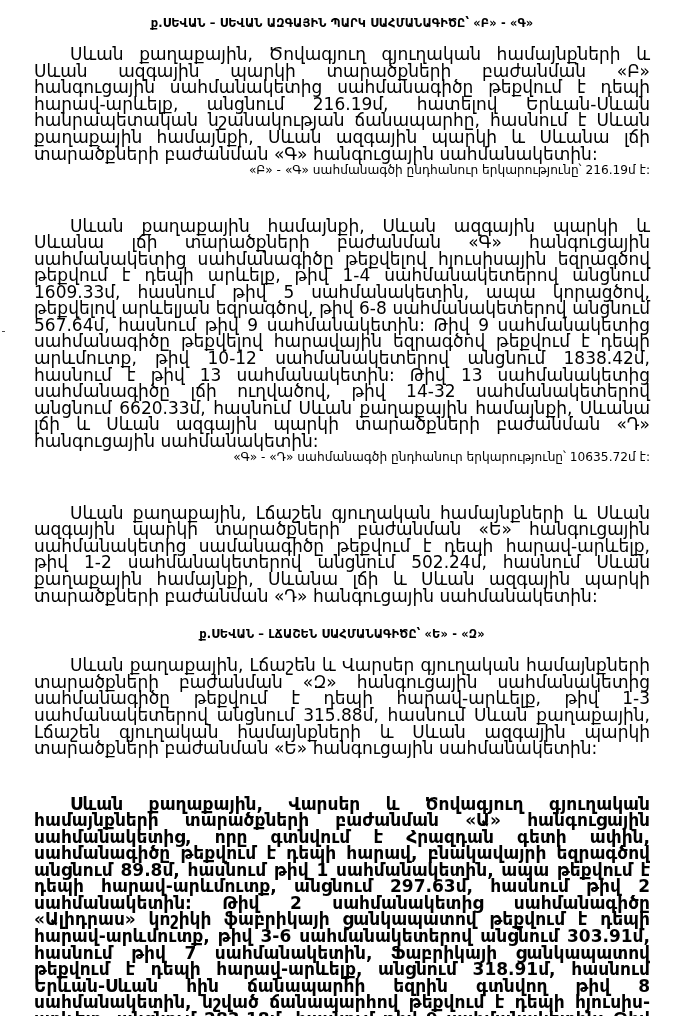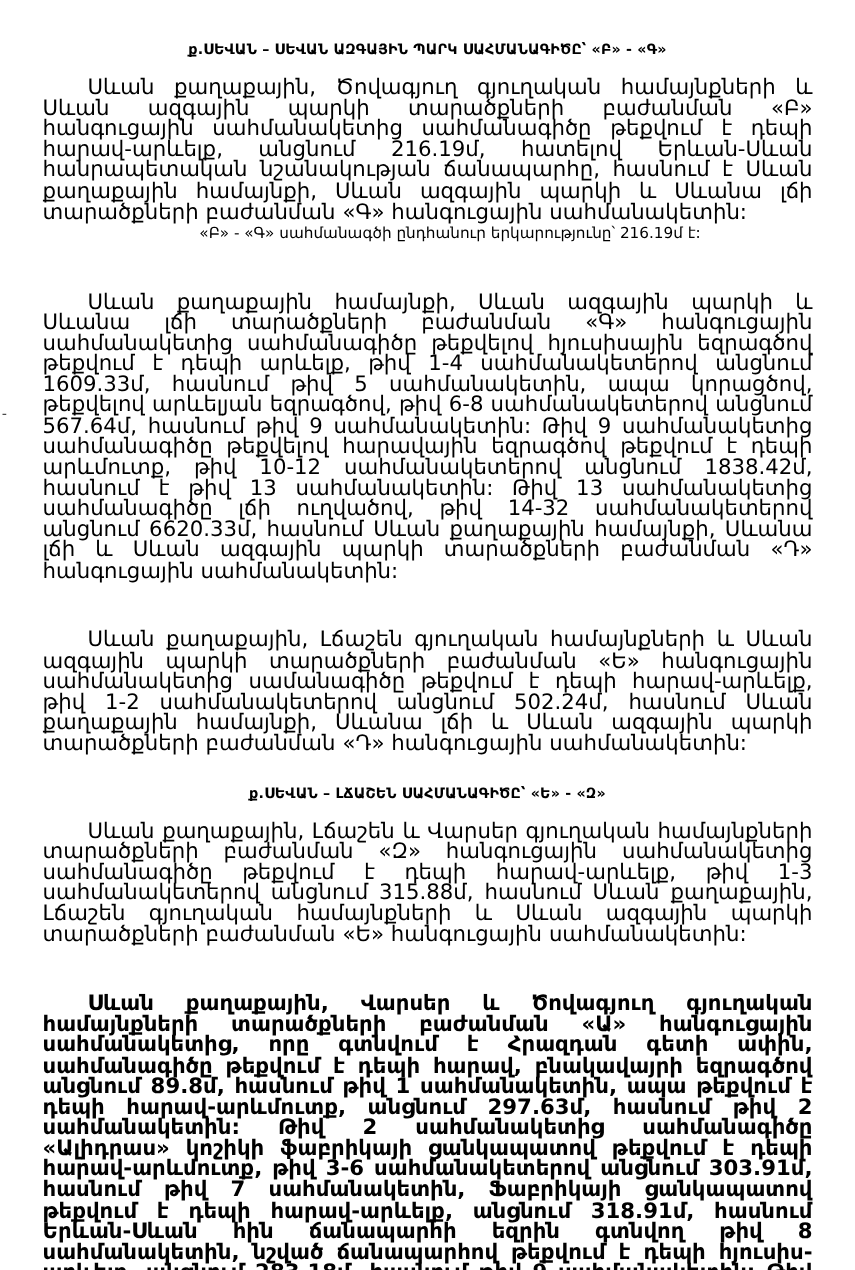--- a/index.html
+++ b/index.html
@@ -15,21 +15,21 @@
     font-family: "DejaVu Sans", "Liberation Sans", sans-serif;
     color: #000000;
     -webkit-font-smoothing: none;
   }
 
   .page {
     position: relative;
     width: 684px;
     height: 984px;
     box-sizing: border-box;
-    padding: 16px 34px;
+    padding: 0 34px;
     background: #ffffff;
   }
 
   
   .heading {
     text-align: center;
     font-weight: bold;
     font-size: 11.4px;
     line-height: 1.25;
     letter-spacing: 0.15px;
@@ -50,21 +50,21 @@
     word-spacing: 0.1px;
   }
   .para.last {
     
     overflow: hidden;
     font-weight: bold;
   }
 
   
   .total {
-    text-align: center;
+    text-align: right;
     font-size: 12.2px;
     line-height: 16.55px;
     margin: 0;
     padding: 0;
     text-indent: 36px;
     white-space: nowrap;
   }
 
   
   .sec { margin: 0; padding: 0; }
@@ -94,20 +94,21 @@
     <p class="heading">ք.ՍԵՎԱՆ – ՍԵՎԱՆ ԱԶԳԱՅԻՆ ՊԱՐԿ ՍԱՀՄԱՆԱԳԻԾԸ՝ «Բ» - «Գ»</p>
     <div class="gap-after-heading"></div>
     <p class="para">Սևան քաղաքային, Ծովագյուղ  գյուղական համայնքների և Սևան ազգային պարկի տարածքների բաժանման «Բ» հանգուցային սահմանակետից սահմանագիծը թեքվում է դեպի հարավ-արևելք, անցնում 216.19մ, հատելով Երևան-Սևան հանրապետական նշանակության ճանապարհը, հասնում է Սևան քաղաքային համայնքի, Սևան ազգային պարկի և Սևանա լճի տարածքների բաժանման «Գ» հանգուցային սահմանակետին:</p>
     <p class="total">«Բ» - «Գ» սահմանագծի ընդհանուր երկարությունը՝ 216.19մ է:</p>
   </div>
 
   <div class="gap-before-heading"></div>
   <div class="sec">
     <div class="gap-after-heading"></div>
     <p class="para">Սևան քաղաքային համայնքի, Սևան ազգային պարկի և Սևանա լճի տարածքների բաժանման «Գ» հանգուցային սահմանակետից սահմանագիծը թեքվելով հյուսիսային եզրագծով թեքվում է դեպի արևելք, թիվ 1-4 սահմանակետերով անցնում 1609.33մ, հասնում թիվ 5 սահմանակետին, ապա կորացծով, թեքվելով արևելյան եզրագծով, թիվ 6-8 սահմանակետերով անցնում 567.64մ, հասնում թիվ 9 սահմանակետին: Թիվ 9 սահմանակետից սահմանագիծը թեքվելով հարավային եզրագծով թեքվում է դեպի արևմուտք, թիվ 10-12 սահմանակետերով անցնում 1838.42մ, հասնում է թիվ 13 սահմանակետին: Թիվ 13 սահմանակետից սահմանագիծը լճի ուղվածով, թիվ 14-32 սահմանակետերով անցնում 6620.33մ, հասնում Սևան քաղաքային համայնքի, Սևանա լճի և Սևան ազգային պարկի տարածքների բաժանման «Դ» հանգուցային սահմանակետին:</p>
+    <p class="total">«Գ» - «Դ» սահմանագծի ընդհանուր երկարությունը՝ 10635.72մ է:</p>
   </div>
 
   <div class="gap-before-heading"></div>
   <div class="sec">
     <div class="gap-after-heading"></div>
     <p class="para">Սևան քաղաքային, Լճաշեն գյուղական համայնքների և Սևան ազգային պարկի տարածքների բաժանման «Ե» հանգուցային սահմանակետից սամանագիծը թեքվում է դեպի հարավ-արևելք, թիվ 1-2 սահմանակետերով անցնում 502.24մ, հասնում Սևան քաղաքային համայնքի, Սևանա լճի և Սևան ազգային պարկի տարածքների բաժանման «Դ» հանգուցային սահմանակետին:</p>
   </div>
 
   <div class="gap-before-heading"></div>
   <div class="sec">

